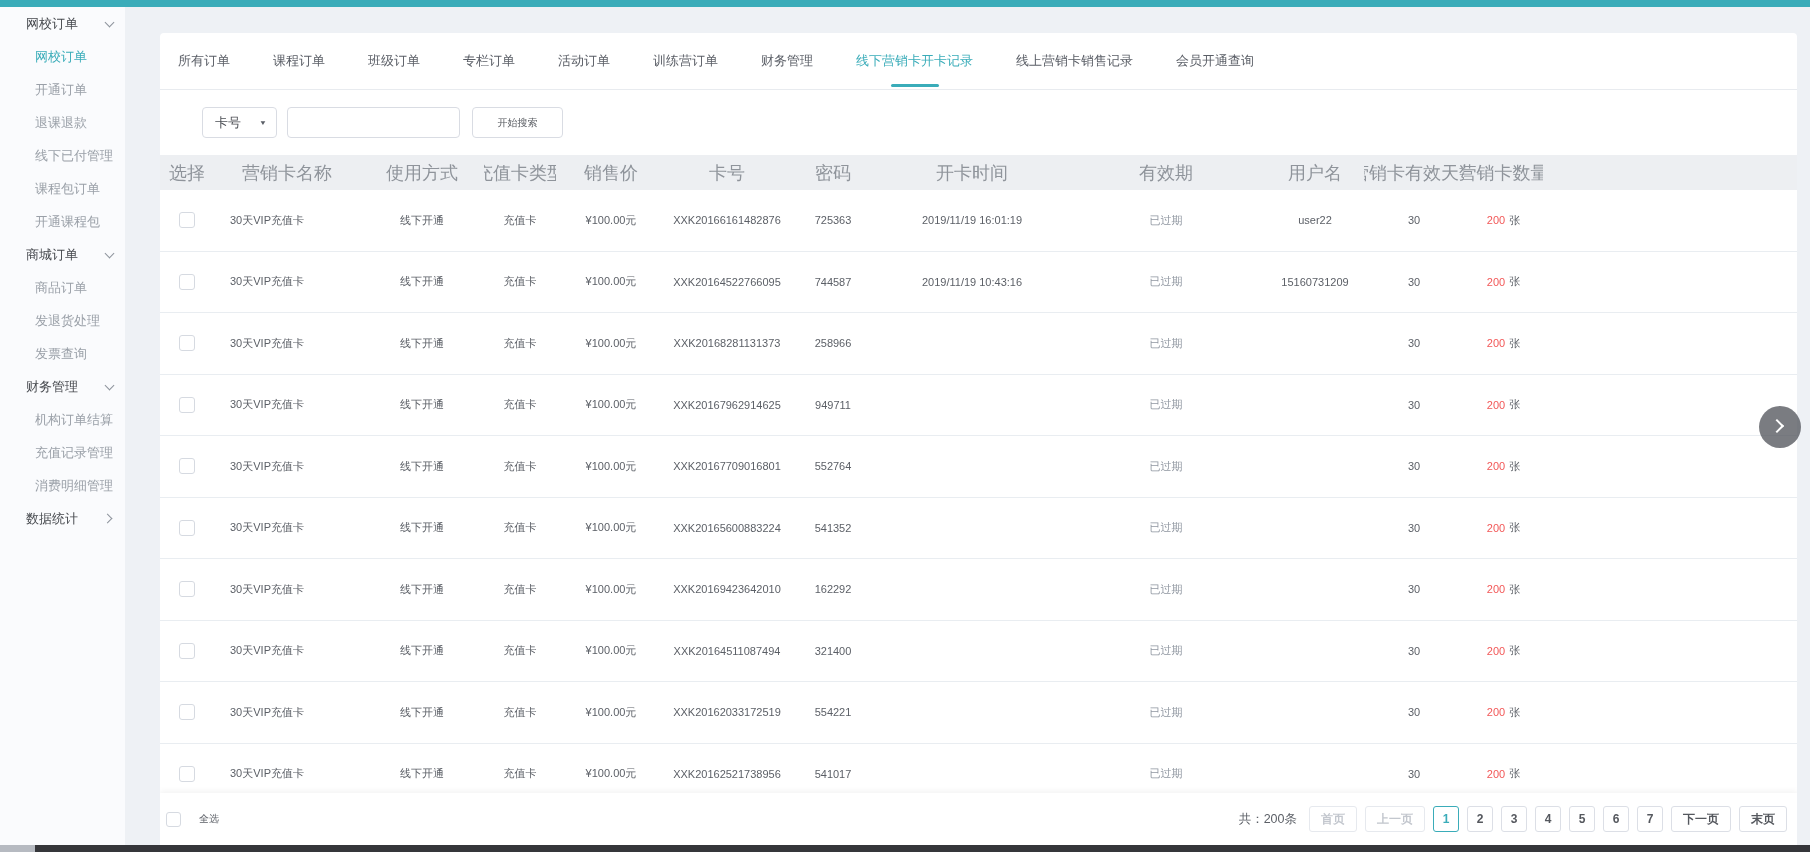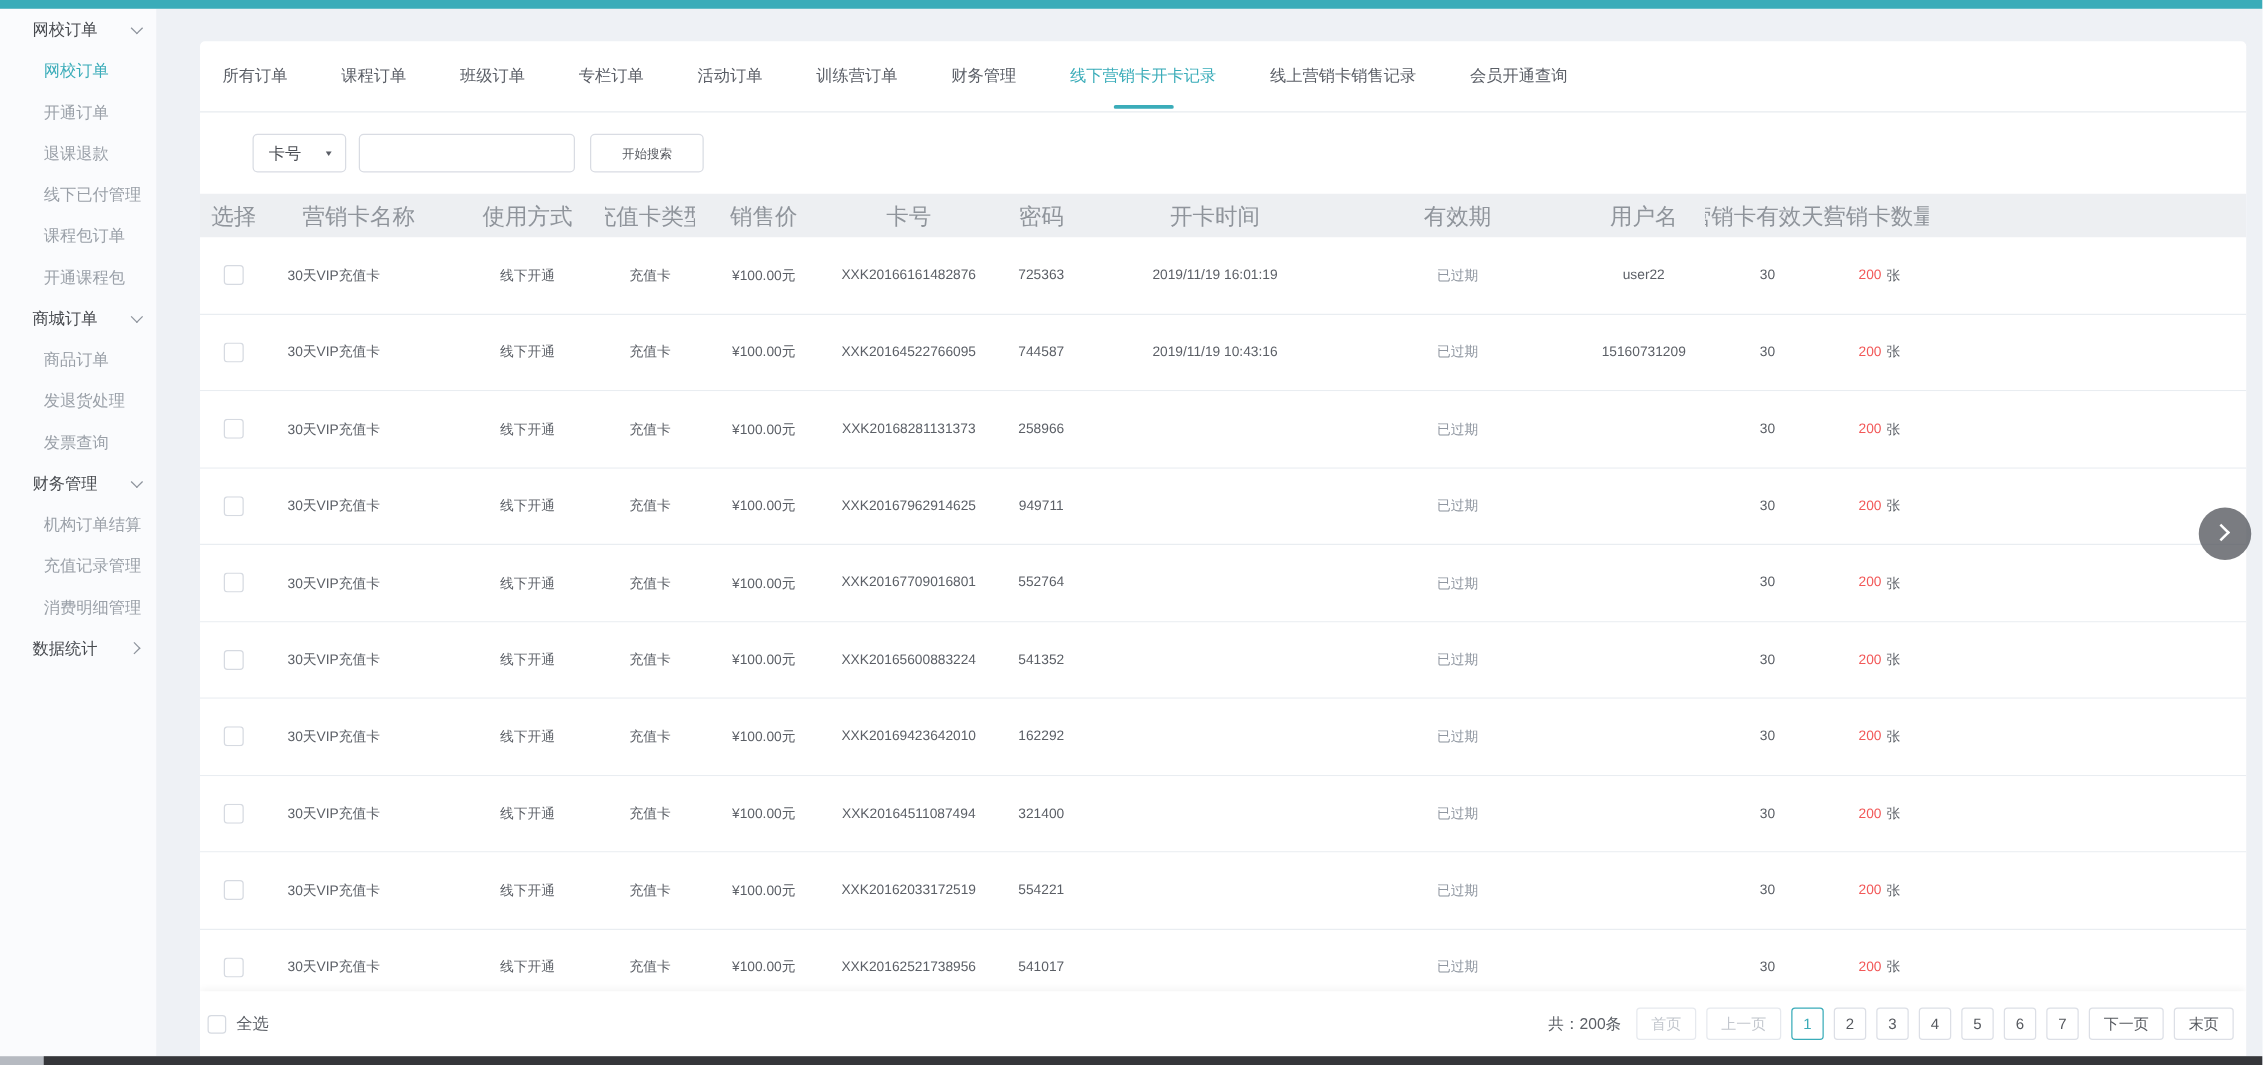--- a/index.html
+++ b/index.html
@@ -64,28 +64,28 @@
   .trow .c1 { justify-content:flex-start; padding-left:16px; }
   .muted { color:#9097a1; }
   .qty-num { color:#f25858; margin-right:4px; }
   .checkbox { width:16px; height:16px; border:1px solid #d6dae1; border-radius:3px; background:#fff;
               display:inline-block; cursor:pointer; }
 
   
   .footer { position:absolute; left:0; bottom:0; width:100%; height:52px; background:#fff;
             box-shadow:0 -2px 6px rgba(0,0,0,.05); display:flex; align-items:center;
             padding:0 10px 0 6px; z-index:5; }
-  .select-all { display:flex; align-items:center; gap:8px; color:#5b5f66; font-size:13px; }
+  .select-all { display:flex; align-items:center; gap:18px; color:#5b5f66; font-size:10px; }
   .select-all .checkbox { width:15px; height:15px; }
   .pager { margin-left:auto; display:flex; align-items:center; gap:8px; }
   .total { font-size:12.5px; color:#5b5f66; margin-right:4px; }
   .pg-btn { min-width:26px; height:26px; padding:0 11px; border:1px solid #dcdfe6; border-radius:3px;
             background:#fff; color:#55585e; font-size:12px; display:flex; align-items:center;
             justify-content:center; cursor:pointer; white-space:nowrap;
-            font-family:"Liberation Sans","DejaVu Sans",sans-serif; }
+            font-family:"Liberation Sans","DejaVu Sans",sans-serif;font-weight:bold; }
   .pg-btn.disabled { color:#c3c7ce; border-color:#e6e9ee; cursor:default; }
   .pg-num { width:26px; padding:0; }
   .pg-num.active { border-color:#3aacb9; color:#3aacb9; }
 
   
   .scroll-fab { position:absolute; left:1759px; top:406px; width:42px; height:42px; border-radius:50%;
                 background:rgba(84,87,93,.78); z-index:7; cursor:pointer; }
   .scroll-fab .fab-chev { position:absolute; left:13px; top:15px; width:10px; height:10px;
                 border-top:2px solid #fff; border-right:2px solid #fff; transform:rotate(45deg); }
 

